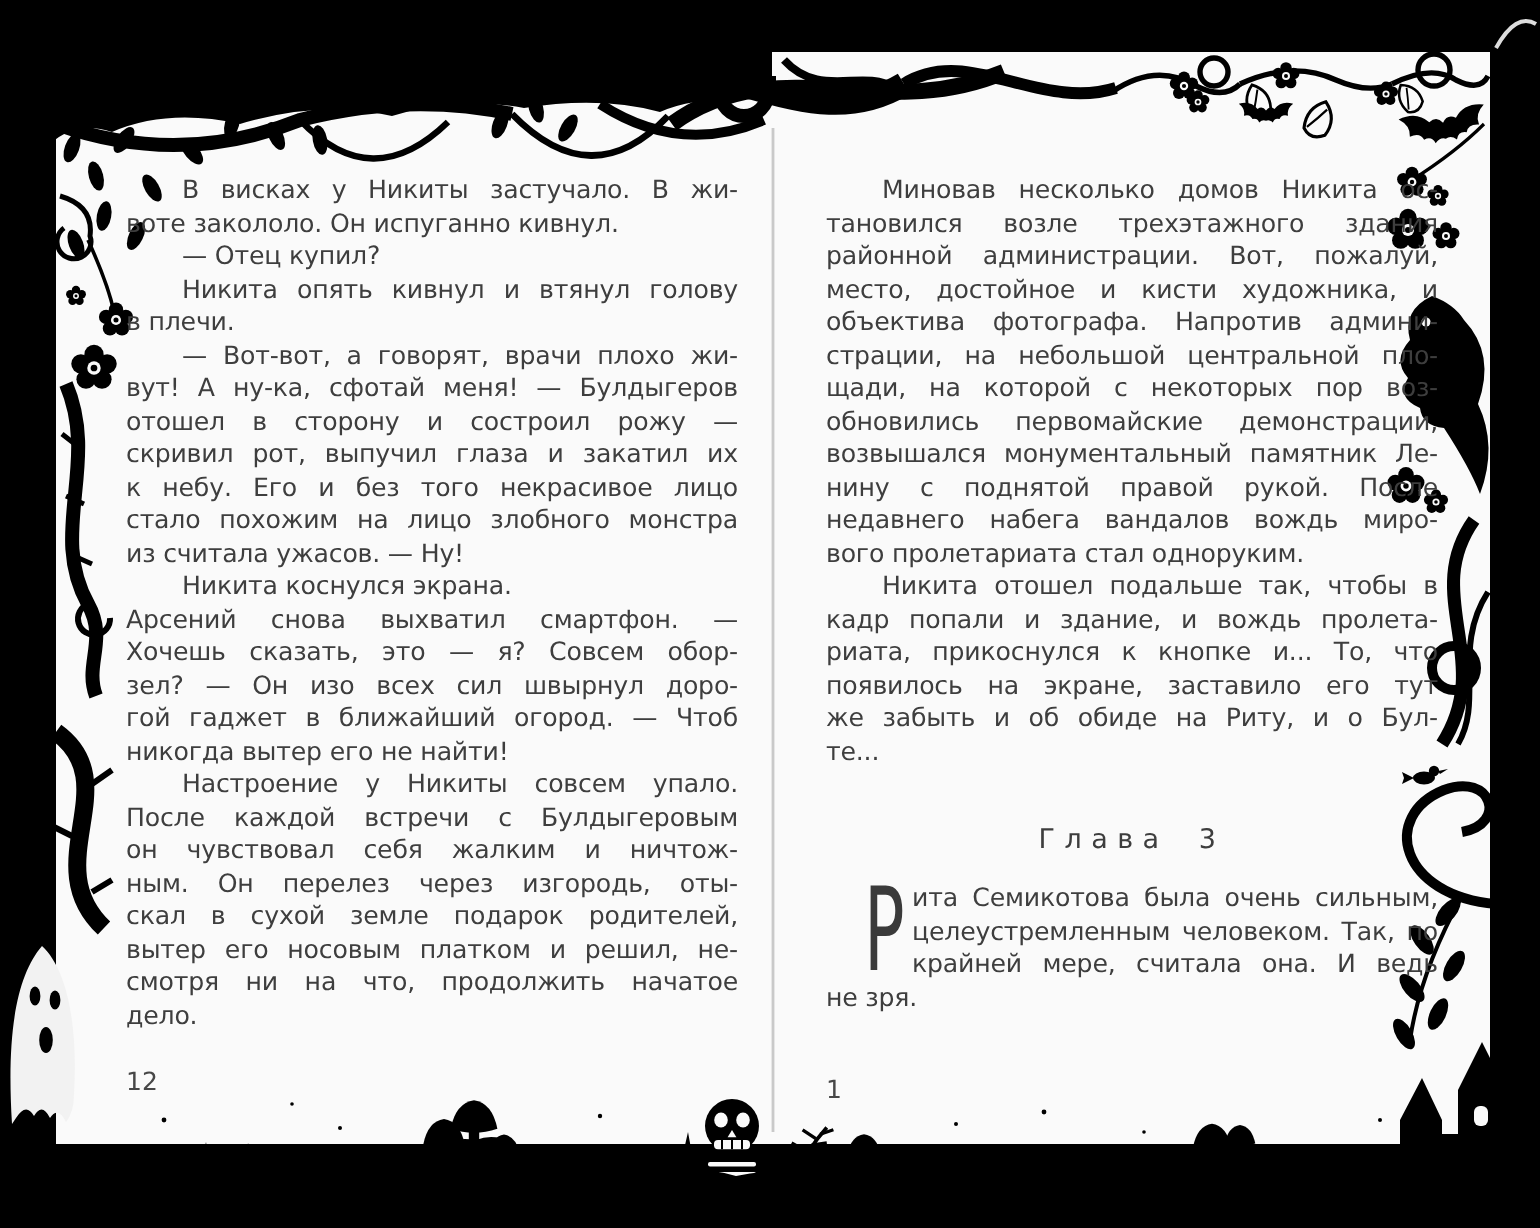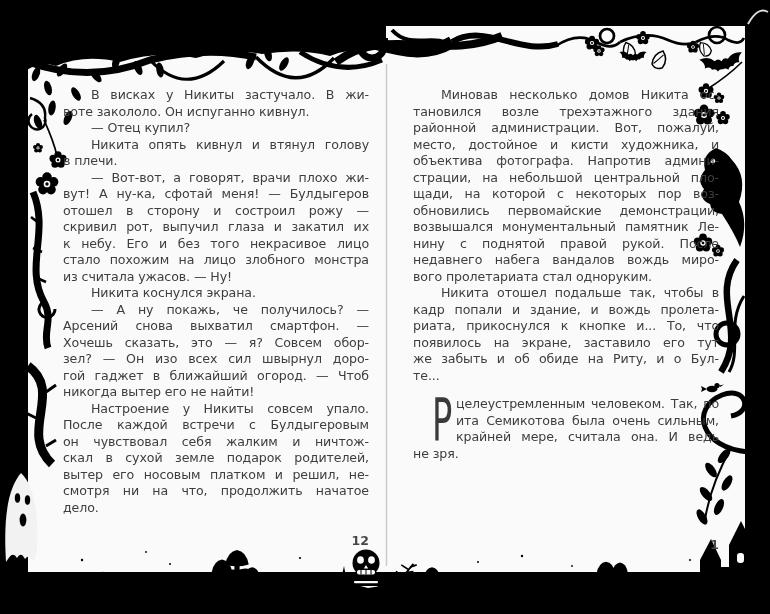--- a/index.html
+++ b/index.html
@@ -29,22 +29,22 @@
   .dc-para{margin-top:12px;}
   .dropcap{
     float:left;width:24px;height:49.5px;margin-left:19px;
     color:#3a3a3a;
   }
   .dc-inner{
     display:inline-block;font-size:58px;line-height:48px;
     transform:scale(0.58,1);transform-origin:0 0;font-weight:400;
   }
   .pagenum{
-    position:absolute;width:306px;text-align:right;
-    font-size:12.5px;color:#474747;font-weight:bold;
+    position:absolute;width:306px;text-align:left;
+    font-size:12.5px;color:#474747;
   }
   #pagenum-left{left:63px;top:533px;}
   #pagenum-right{left:413px;top:537px;}
 </style>
 </head>
 <body>
 
 <svg id="frame-svg" width="770" height="614" viewBox="0 0 770 614" fill="#000">
   <defs>
     <g id="flower">
@@ -234,29 +234,29 @@
     <div class="line ind">Никита опять кивнул и втянул голову</div>
     <div class="line last">в плечи.</div>
     <div class="line ind">— Вот-вот, а говорят, врачи плохо жи-</div>
     <div class="line">вут! А ну-ка, сфотай меня! — Булдыгеров</div>
     <div class="line">отошел в сторону и состроил рожу —</div>
     <div class="line">скривил рот, выпучил глаза и закатил их</div>
     <div class="line">к небу. Его и без того некрасивое лицо</div>
     <div class="line">стало похожим на лицо злобного монстра</div>
     <div class="line last">из считала ужасов. — Ну!</div>
     <div class="line ind last">Никита коснулся экрана.</div>
-    <div class="line ind">— А ну покажь, че получилось? —</div>
     <div class="line">Арсений снова выхватил смартфон. —</div>
     <div class="line">Хочешь сказать, это — я? Совсем обор-</div>
     <div class="line">зел? — Он изо всех сил швырнул доро-</div>
     <div class="line">гой гаджет в ближайший огород. — Чтоб</div>
     <div class="line last">никогда вытер его не найти!</div>
     <div class="line ind">Настроение у Никиты совсем упало.</div>
     <div class="line">После каждой встречи с Булдыгеровым</div>
     <div class="line">он чувствовал себя жалким и ничтож-</div>
+    <div class="line">ным. Он перелез через изгородь, оты-</div>
     <div class="line">скал в сухой земле подарок родителей,</div>
     <div class="line">вытер его носовым платком и решил, не-</div>
     <div class="line">смотря ни на что, продолжить начатое</div>
     <div class="line last">дело.</div>
   </div>
 
 <div id="right-text" class="page-text">
   <div>
 
   <div class="line ind">Миновав несколько домов Никита ос-</div>
@@ -271,28 +271,29 @@
       <div class="line">нину с поднятой правой рукой. После</div>
       <div class="line">недавнего набега вандалов вождь миро-</div>
       <div class="line last">вого пролетариата стал одноруким.</div>
       <div class="line ind">Никита отошел подальше так, чтобы в</div>
       <div class="line">кадр попали и здание, и вождь пролета-</div>
       <div class="line">риата, прикоснулся к кнопке и... То, что</div>
       <div class="line">появилось на экране, заставило его тут</div>
       <div class="line">же забыть и об обиде на Риту, и о Бул-</div>
       <div class="line last">те...</div>
     </div>
+  <div class="chapter">Глава 3</div>
   <div class="dc-para">
     <div class="dropcap">
       <span class="dc-inner">Р</span>
     </div>
     <div>
 
-    <div class="line">целеустремленным человеком. Так, по</div>
-        <div class="line">ита Семикотова была очень сильным,</div>
+    <div class="line">ита Семикотова была очень сильным,</div>
+        <div class="line">целеустремленным человеком. Так, по</div>
         <div class="line">крайней мере, считала она. И ведь</div>
         <div class="line last">не зря.</div>
       </div>
   </div>
 </div>
 
 <div id="pagenum-left" class="pagenum">12</div>
 <div id="pagenum-right" class="pagenum">1</div>
 
 </body></html>

